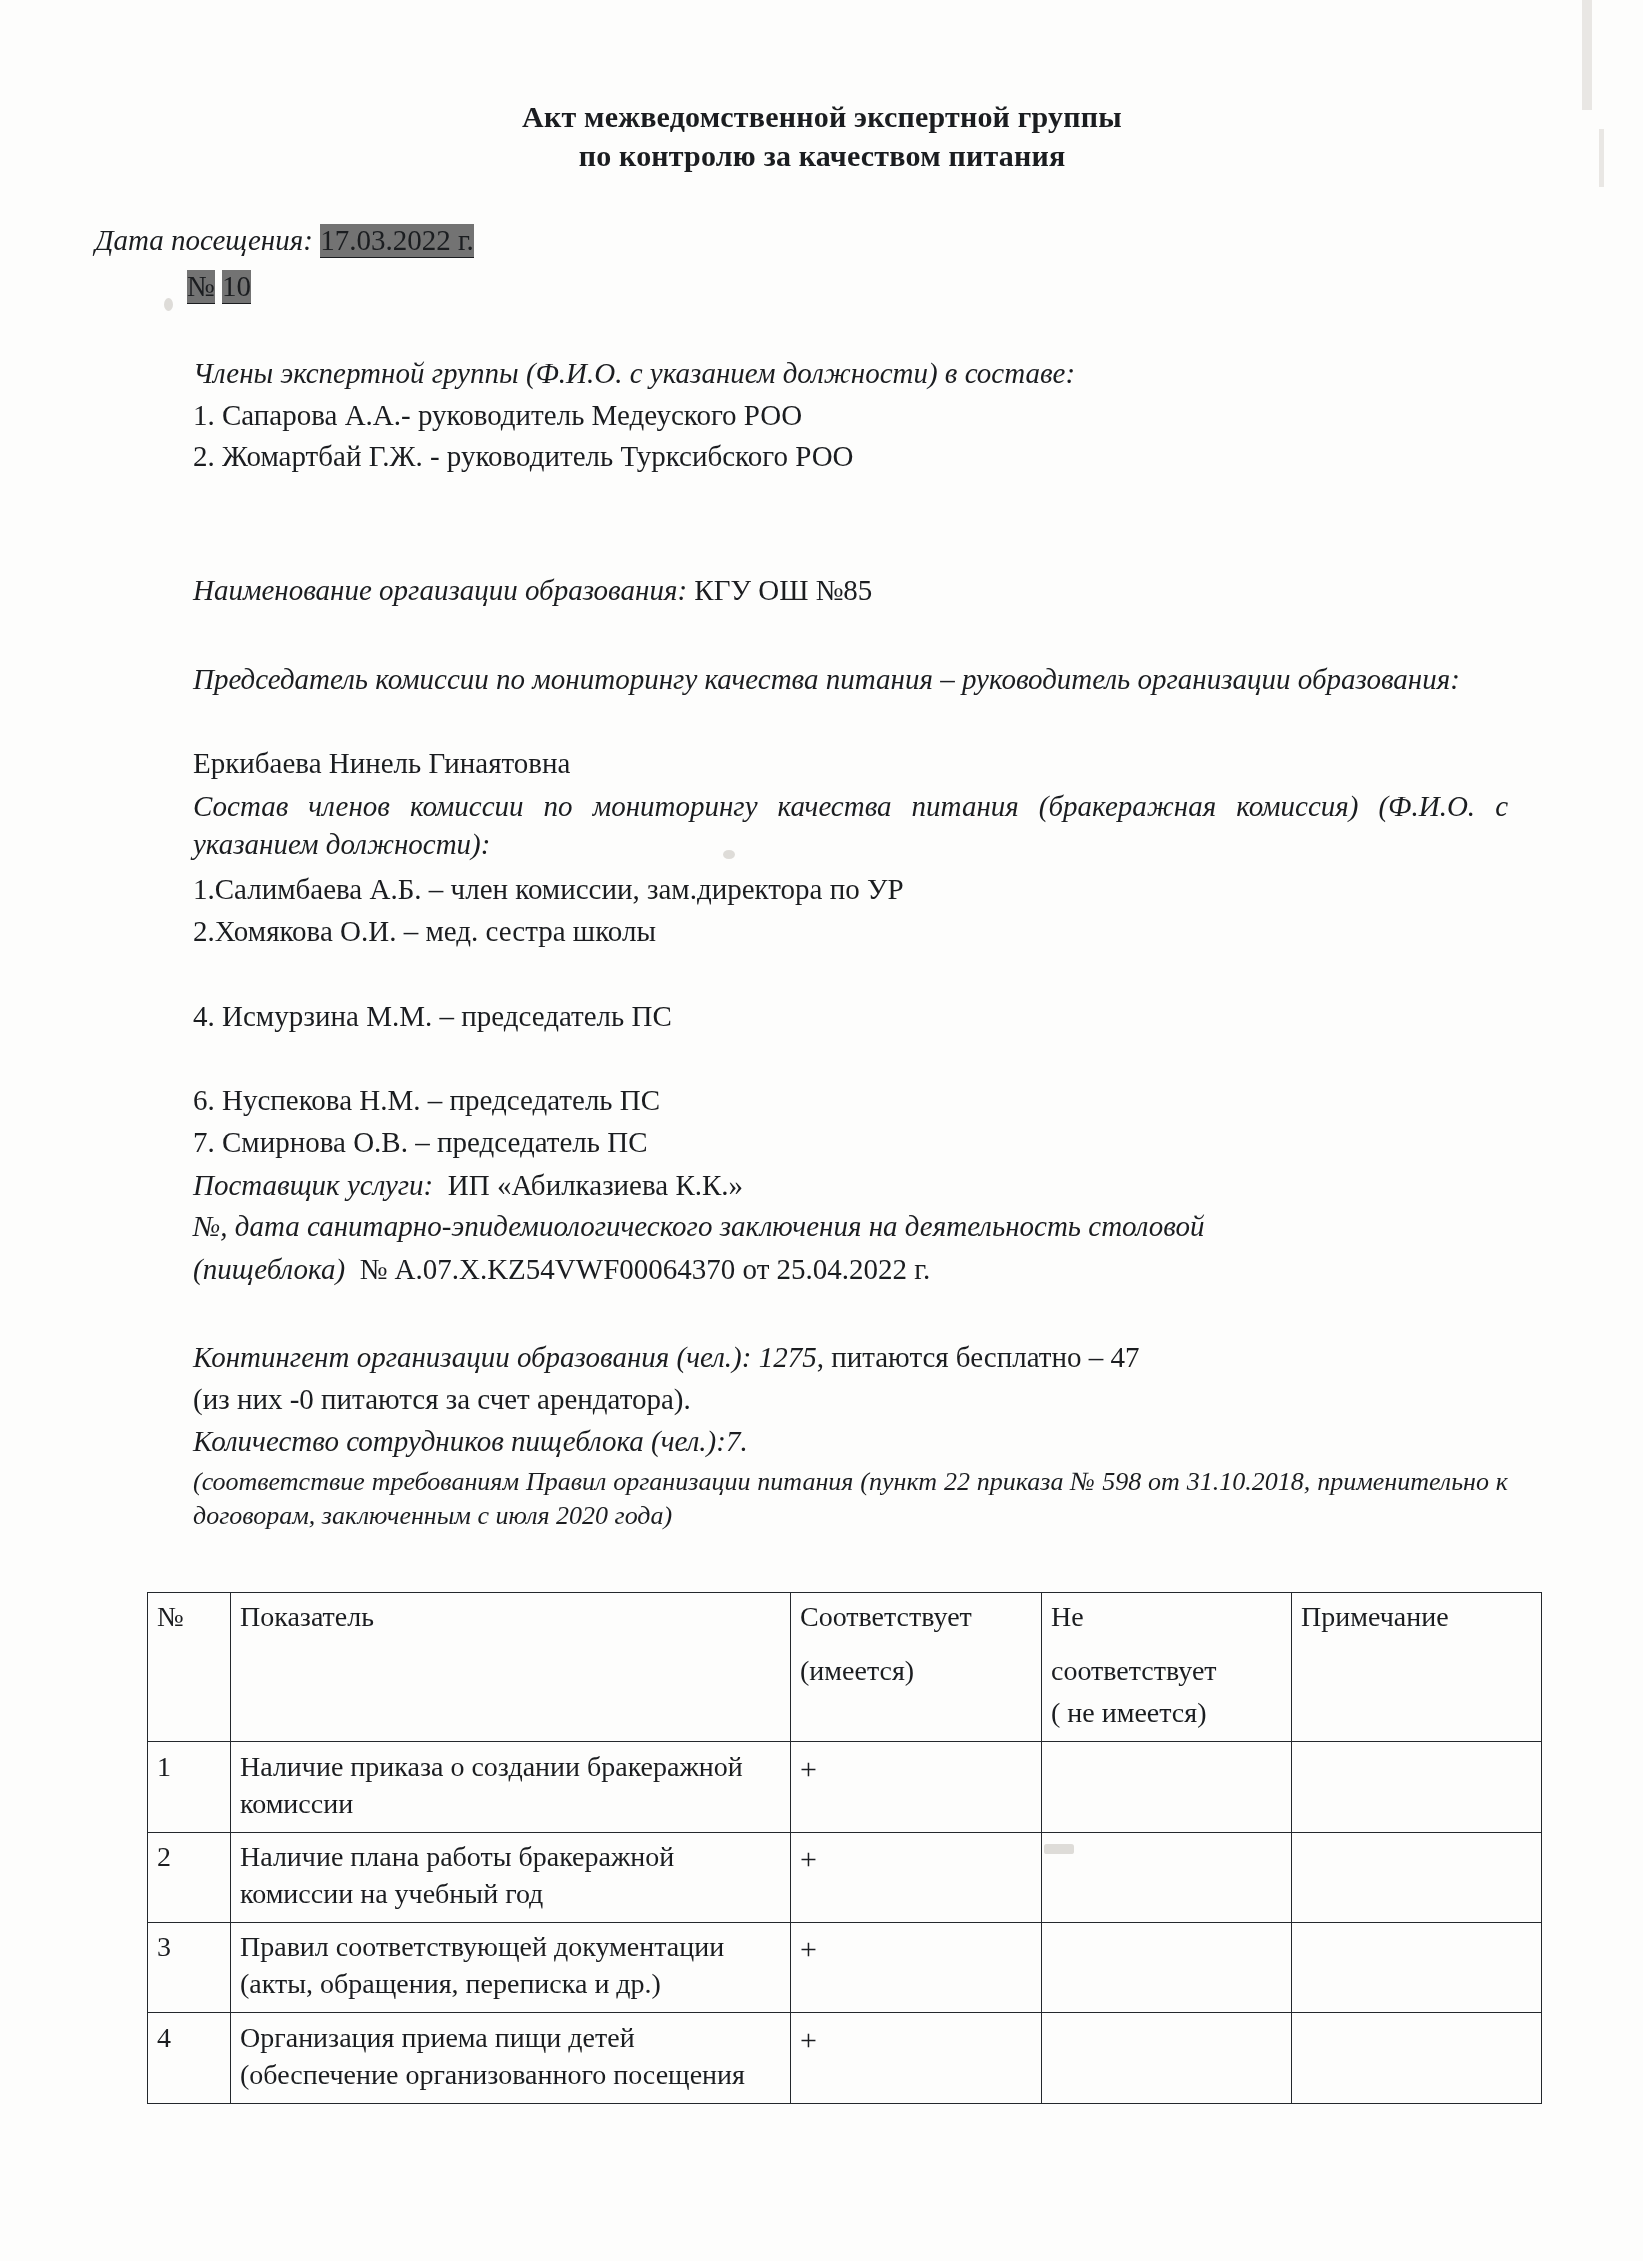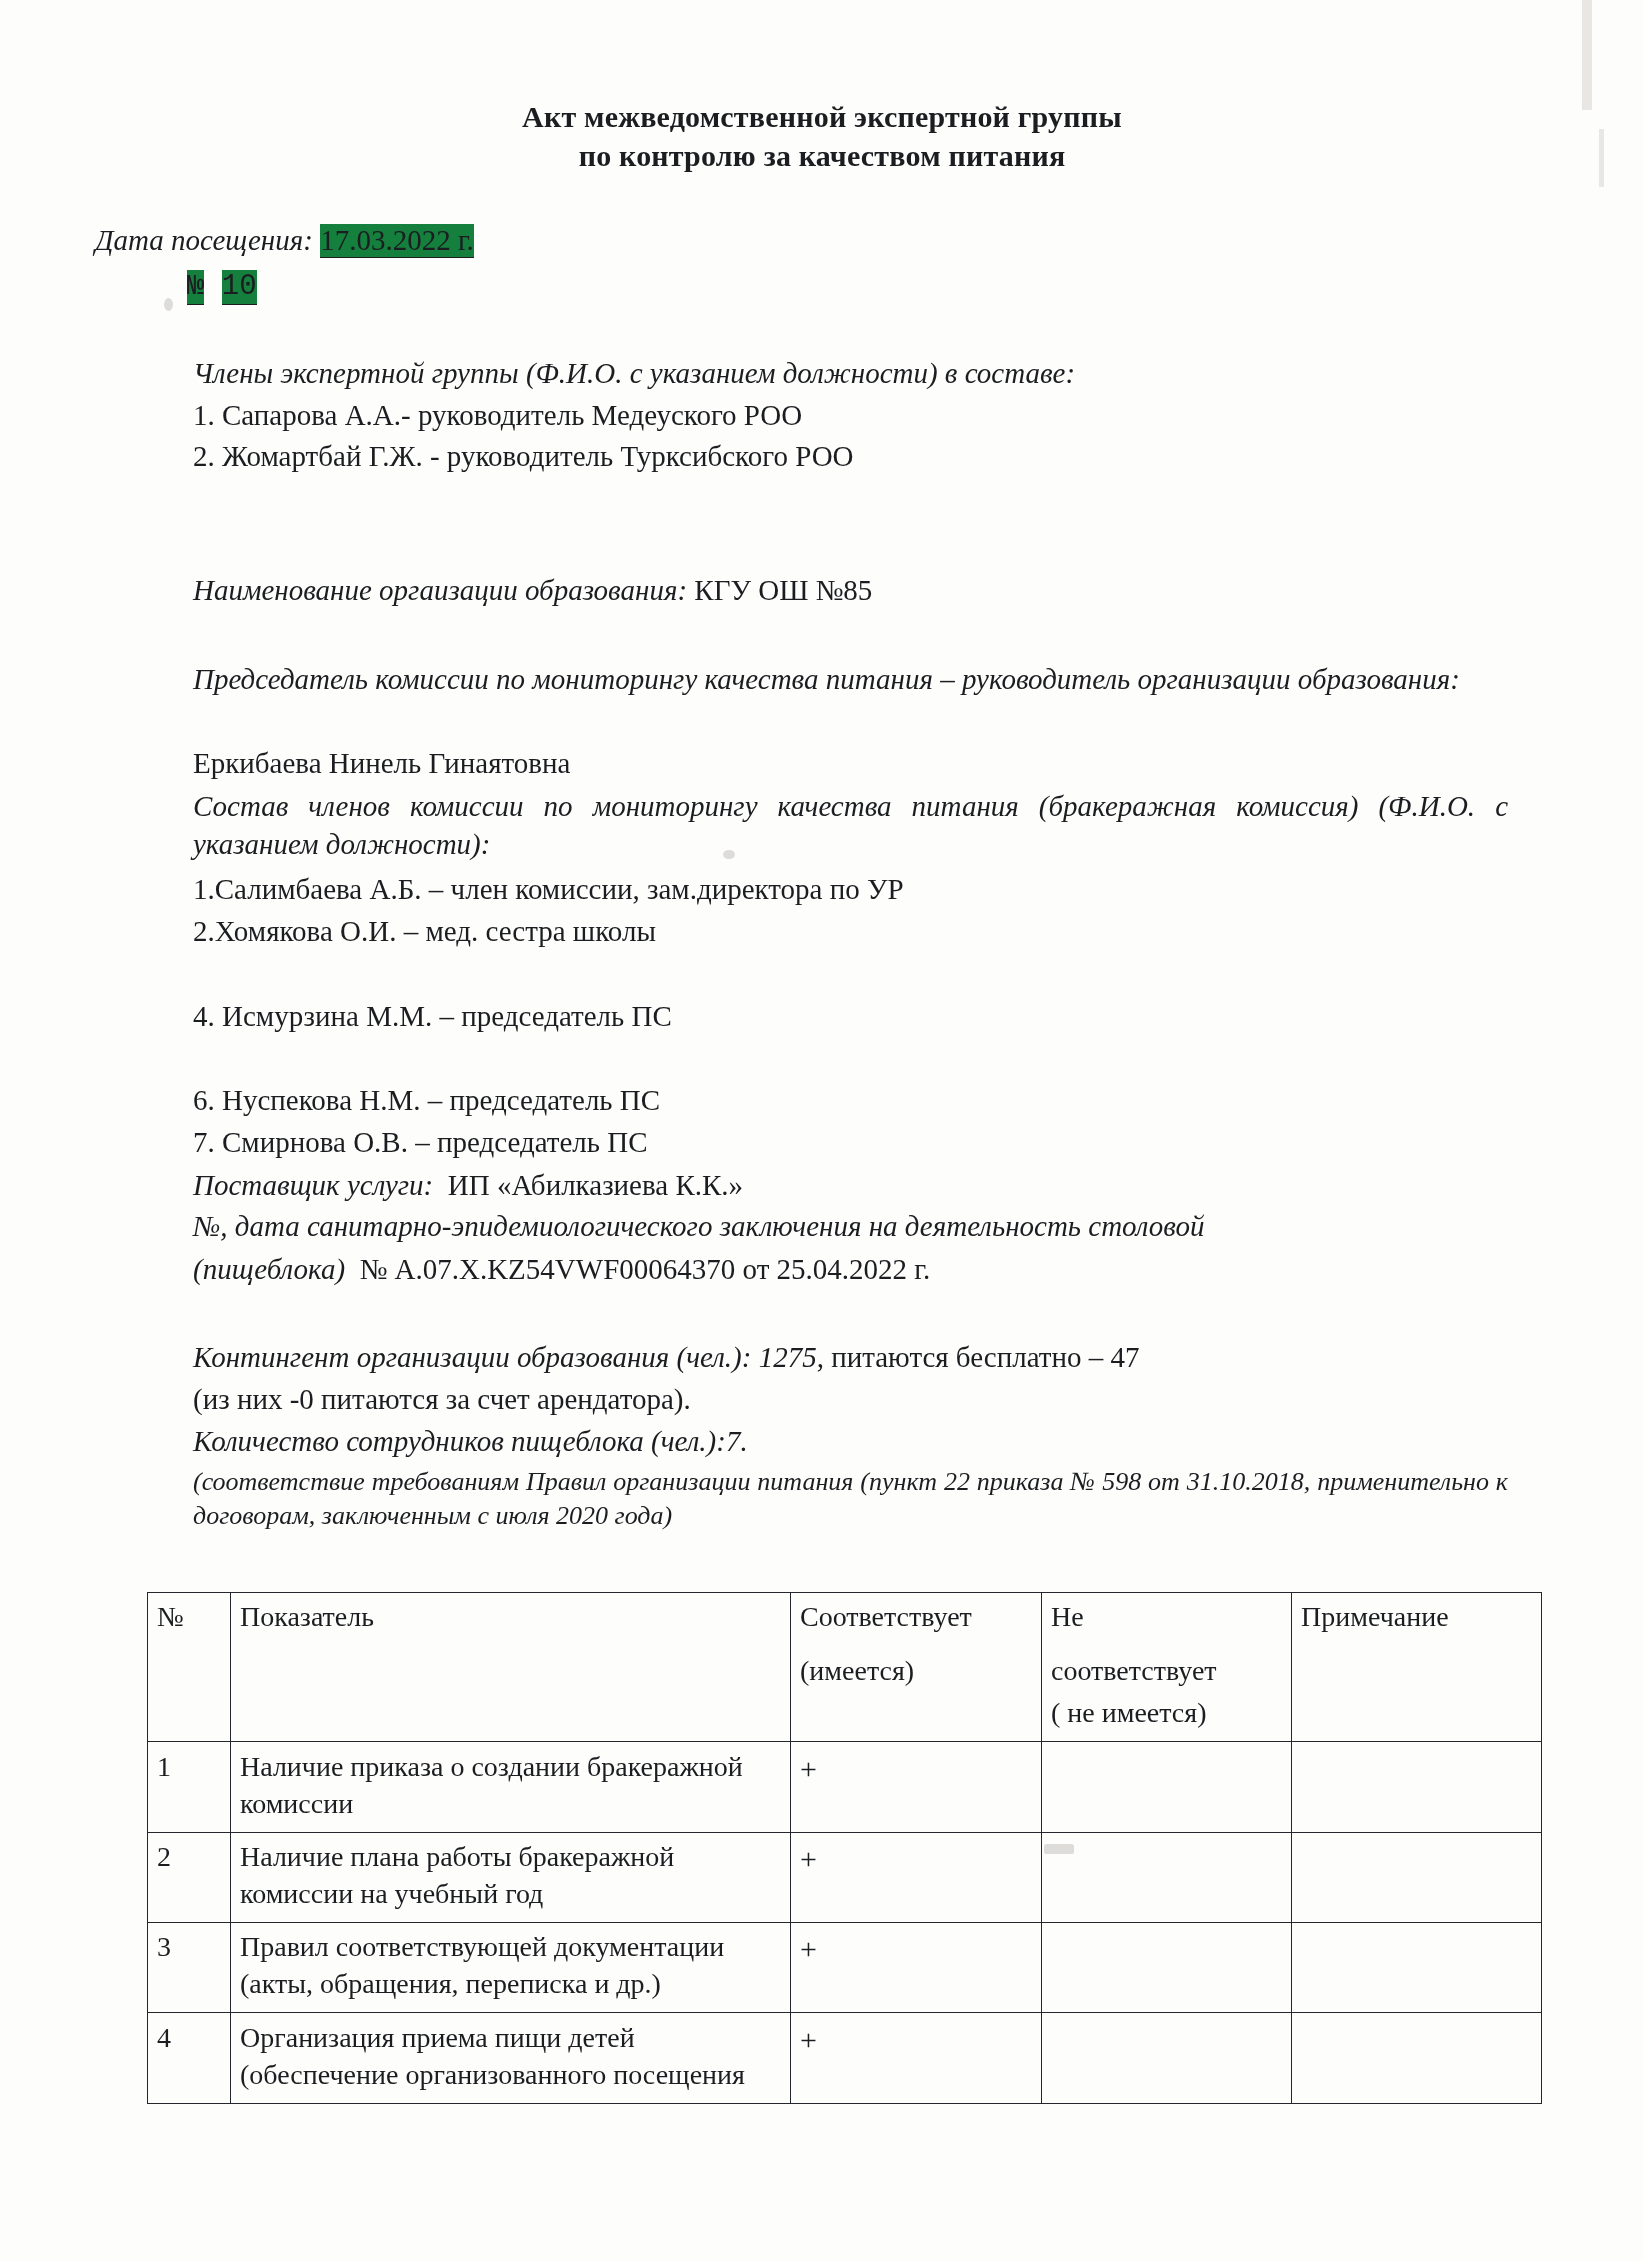--- a/index.html
+++ b/index.html
@@ -54,36 +54,35 @@
     line-height: 1.30;
     white-space: nowrap;
   }
   .it { font-style: italic; }
   .justify {
     white-space: normal;
     text-align: justify;
     text-justify: inter-word;
   }
   .hl {
-    background: #15803d;
+    background: #737373;
   }
   .ul-line {
     border-bottom: 1.9px solid #1b1d20;
     padding-bottom: 0.6px;
   }
 
   
   #date-row {
     left: 95px;
     top: 222px;
   }
   #akt-number {
     left: 187px;
     top: 268px;
-    font-family: Liberation Mono, monospace;
   }
 
   
   #expert-head { left: 193px; top: 355px; }
   #expert-1    { left: 193px; top: 397px; }
   #expert-2    { left: 193px; top: 438px; }
   #expert-3    { left: 193px; top: 480px; }
 
   
   #org-name { left: 193px; top: 572px; }

